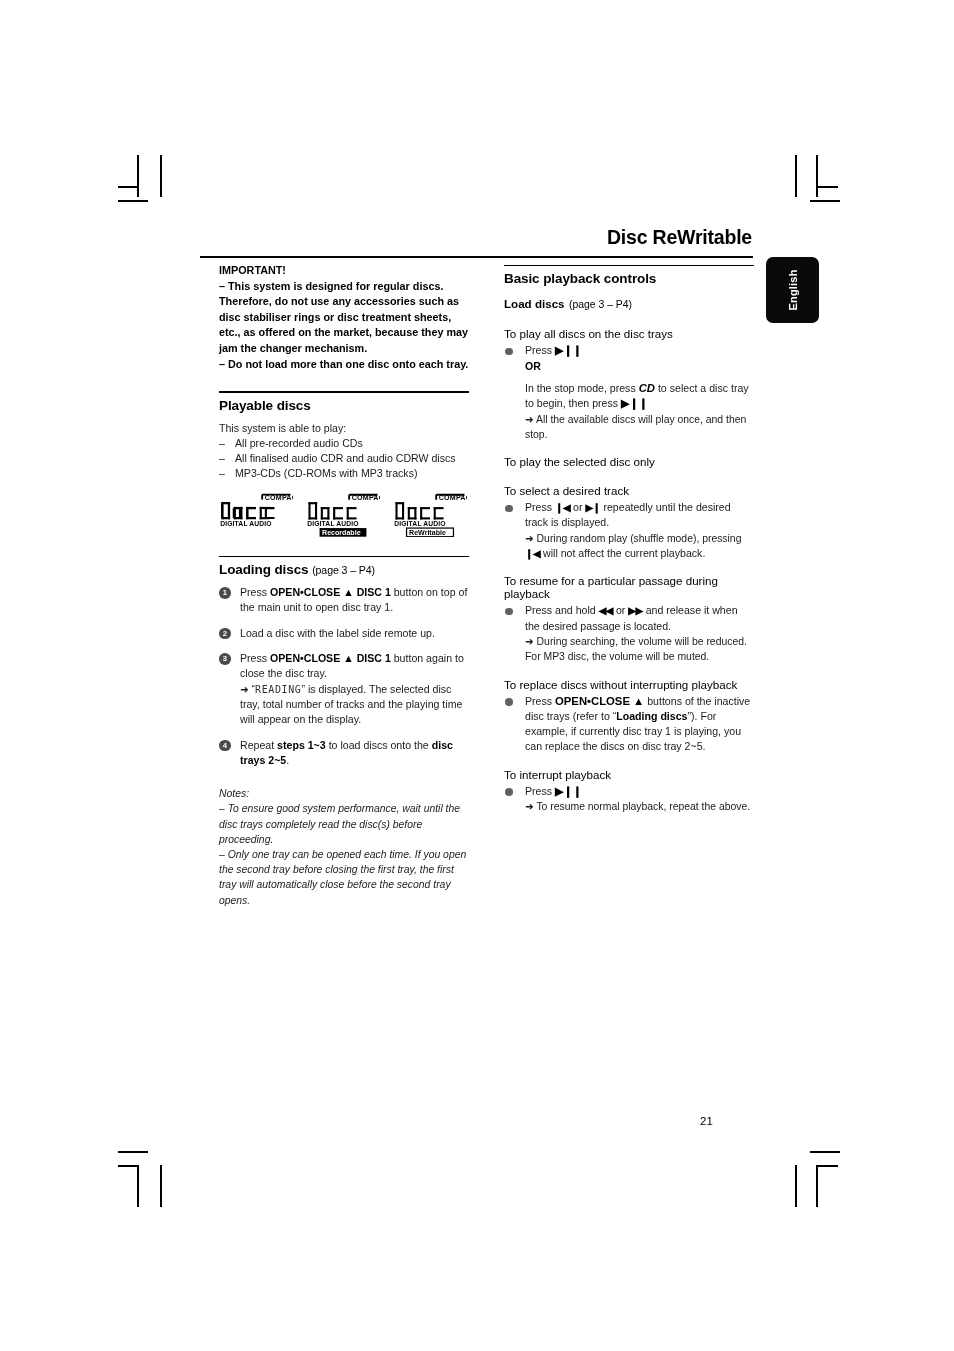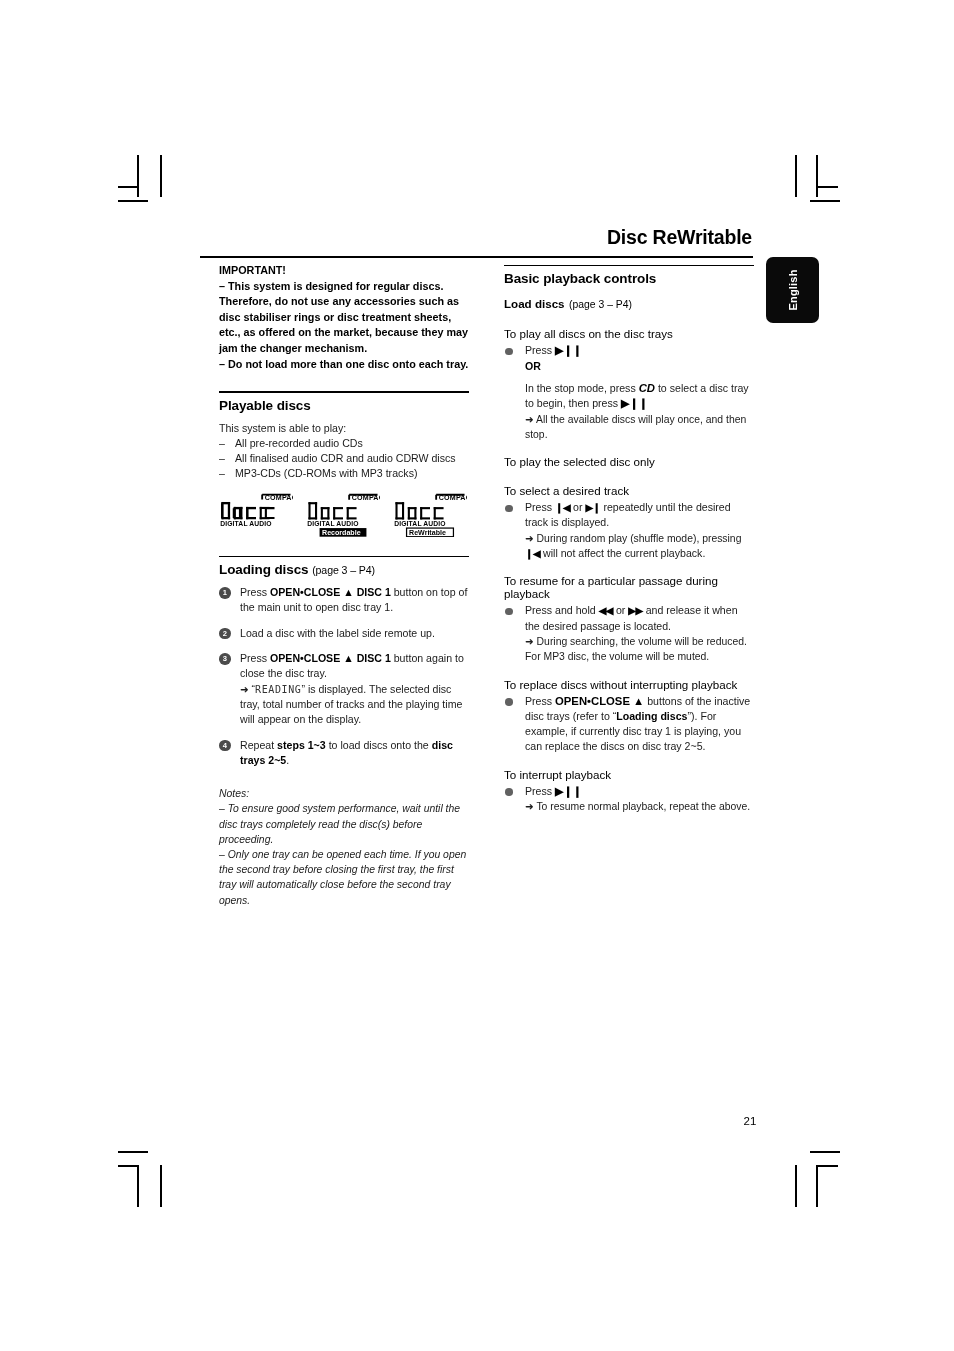--- a/index.html
+++ b/index.html
@@ -207,21 +207,20 @@
   }
   .cd-logo { width: 74px; }
   .cd-logo svg { display: block; }
 
   
   #page-number {
     position: absolute;
     left: 700px;
     top: 1115px;
     width: 100px;
-    text-align: center;
     font-size: 11.5px;
     color: #000;
   }
 </style>
 </head>
 <body>
 
 <div id="page">
 
   <div class="cropmark cm-v" style="left:160px; top:155px; height:42px;"></div>

